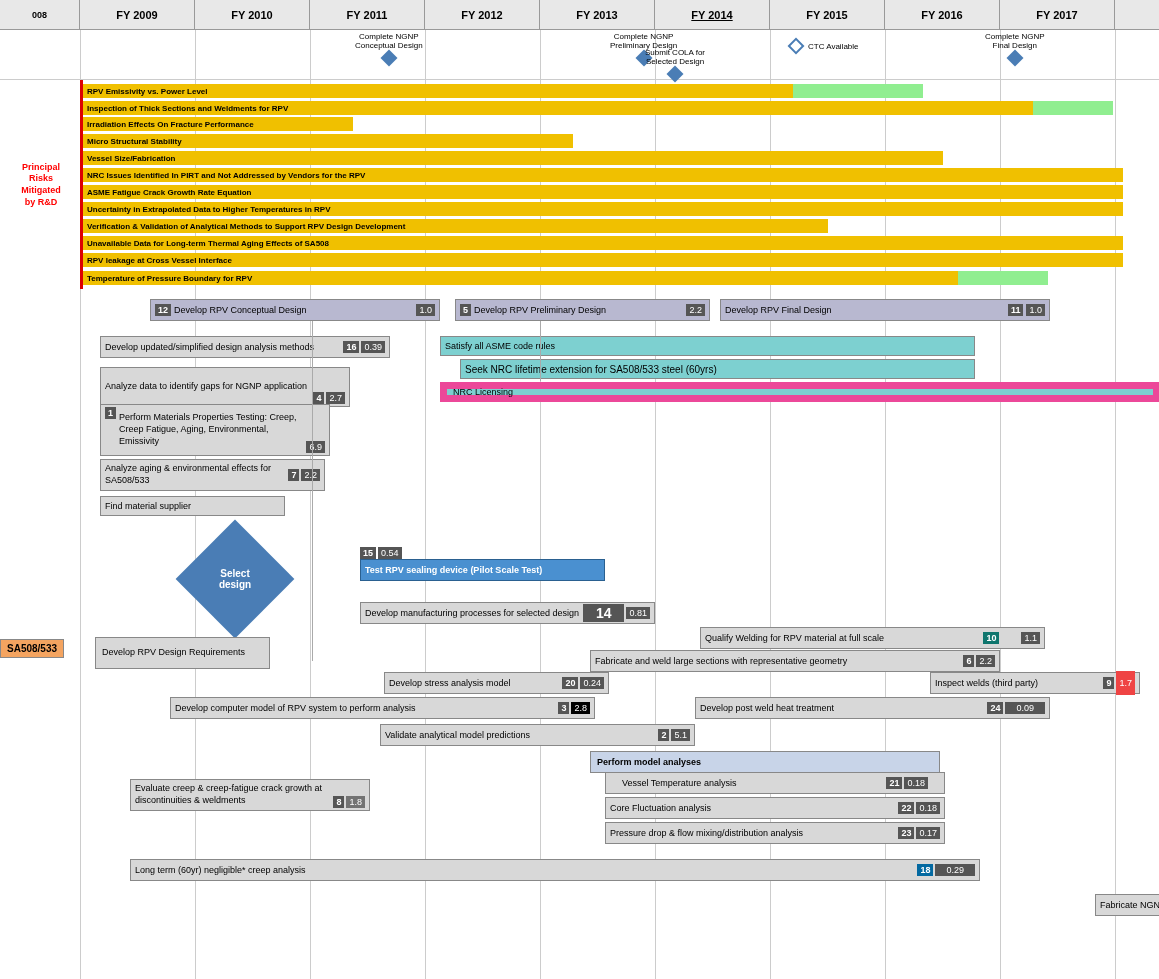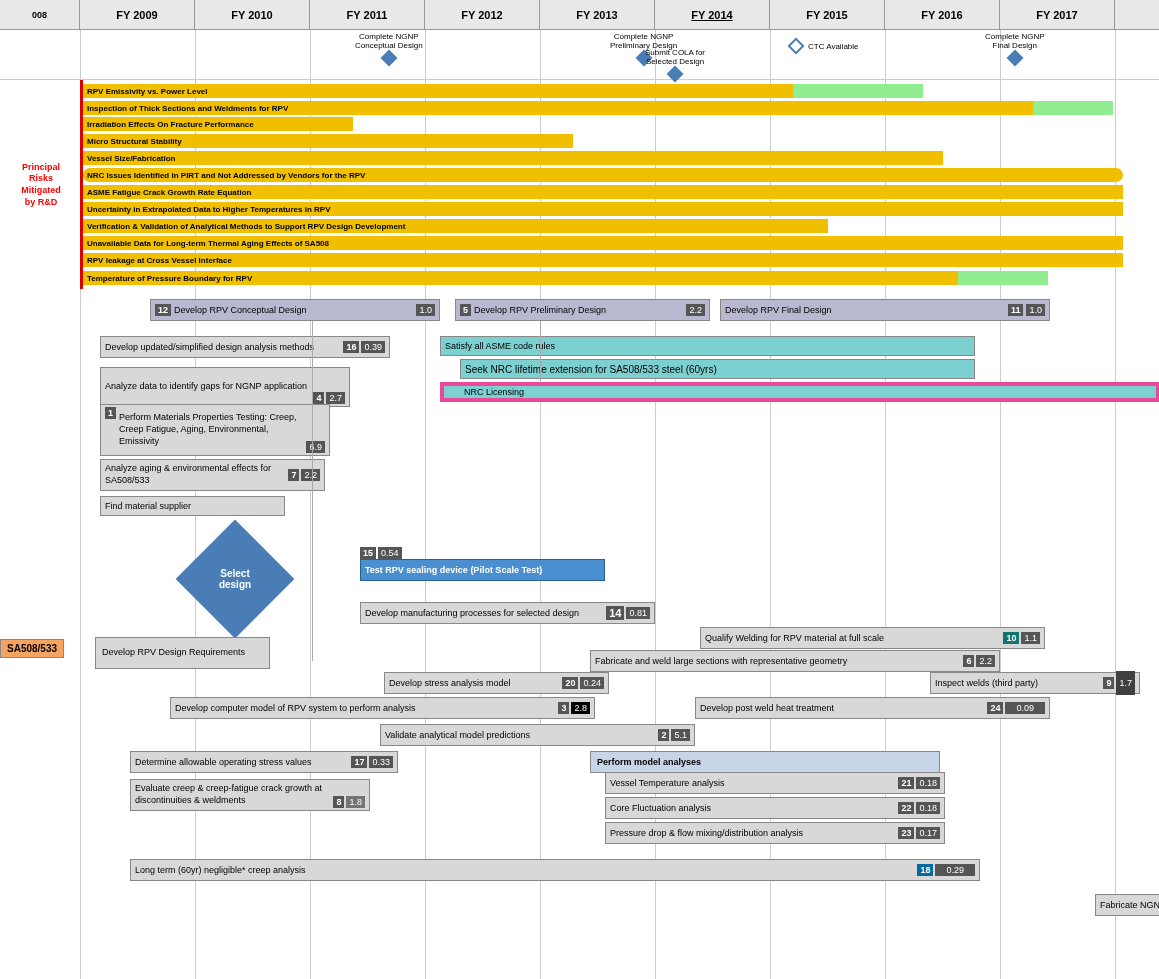--- a/index.html
+++ b/index.html
@@ -114,21 +114,21 @@
       <div style="height:16px;margin:1px 0;">
         <div style="height:14px;background:#f0c000;display:flex;align-items:center;padding:0 4px;font-size:8px;font-weight:bold;width:270px;">Irradiation Effects On Fracture Performance</div>
       </div>
       <div style="height:16px;margin:1px 0;">
         <div style="height:14px;background:#f0c000;display:flex;align-items:center;padding:0 4px;font-size:8px;font-weight:bold;width:490px;">Micro Structural Stability</div>
       </div>
       <div style="height:16px;margin:1px 0;">
         <div style="height:14px;background:#f0c000;display:flex;align-items:center;padding:0 4px;font-size:8px;font-weight:bold;width:860px;">Vessel Size/Fabrication</div>
       </div>
       <div style="height:16px;margin:1px 0;">
-        <div style="height:14px;background:#f0c000;display:flex;align-items:center;padding:0 4px;font-size:8px;font-weight:bold;width:1040px;border-radius:7px;">NRC Issues Identified In PIRT and Not Addressed by Vendors for the RPV</div>
+        <div style="height:14px;background:#f0c000;display:flex;align-items:center;padding:0 4px;font-size:8px;font-weight:bold;width:1040px;">NRC Issues Identified In PIRT and Not Addressed by Vendors for the RPV</div>
       </div>
       <div style="height:16px;margin:1px 0;">
         <div style="height:14px;background:#f0c000;display:flex;align-items:center;padding:0 4px;font-size:8px;font-weight:bold;width:1040px;">ASME Fatigue Crack Growth Rate Equation</div>
       </div>
       <div style="height:16px;margin:1px 0;">
         <div style="height:14px;background:#f0c000;display:flex;align-items:center;padding:0 4px;font-size:8px;font-weight:bold;width:1040px;">Uncertainty in Extrapolated Data to Higher Temperatures in RPV</div>
       </div>
       <div style="height:16px;margin:1px 0;">
         <div style="height:14px;background:#f0c000;display:flex;align-items:center;padding:0 4px;font-size:8px;font-weight:bold;width:745px;">Verification &amp; Validation of Analytical Methods to Support RPV Design Development</div>
       </div>
@@ -177,21 +177,21 @@
       <div style="position:absolute;left:460px;top:70px;height:20px;background:#7dd0d0;border:1px solid #888;display:flex;align-items:center;padding:0 4px;width:515px;">
         <span style="font-size:10px;">Seek NRC lifetime extension for SA508/533 steel (60yrs)</span>
       </div>
 
       <div style="position:absolute;left:100px;top:78px;height:40px;background:#d8d8d8;border:1px solid #888;display:flex;align-items:center;padding:0 4px;width:250px;">
         <span style="font-size:9px;flex:1;white-space:normal;line-height:1.3;">Analyze data to identify gaps for NGNP application</span>
         <span style="background:#555;color:#fff;font-size:9px;font-weight:bold;padding:1px 3px;margin-right:2px;align-self:flex-end;margin-bottom:2px;">4</span>
         <span style="background:#555;color:#fff;font-size:9px;padding:1px 3px;align-self:flex-end;margin-bottom:2px;">2.7</span>
       </div>
 
-      <div style="position:absolute;left:440px;top:93px;height:20px;background:#7dd0d0;border:4px solid #ec4899;display:flex;align-items:center;padding:0 20px;width:720px;">
+      <div style="position:absolute;left:440px;top:93px;height:20px;background:#7dd0d0;border:7px solid #ec4899;display:flex;align-items:center;padding:0 6px;width:720px;">
         <span style="font-size:9px;">NRC Licensing</span>
       </div>
 
       <div style="position:absolute;left:100px;top:115px;height:52px;background:#d8d8d8;border:1px solid #888;display:flex;align-items:center;padding:0 4px;width:230px;">
         <span style="background:#555;color:#fff;font-size:9px;font-weight:bold;padding:1px 3px;margin-right:3px;align-self:flex-start;margin-top:2px;">1</span>
         <span style="font-size:9px;flex:1;white-space:normal;line-height:1.3;">Perform Materials Properties Testing: Creep, Creep Fatigue, Aging, Environmental, Emissivity</span>
         <span style="background:#555;color:#fff;font-size:9px;padding:1px 3px;align-self:flex-end;margin-bottom:2px;">6.9</span>
       </div>
 
       <div style="position:absolute;left:100px;top:170px;height:32px;background:#d8d8d8;border:1px solid #888;display:flex;align-items:center;padding:0 4px;width:225px;">
@@ -212,91 +212,86 @@
       <div style="position:absolute;left:360px;top:255px;height:18px;display:flex;align-items:center;">
         <span style="background:#555;color:#fff;font-size:9px;font-weight:bold;padding:1px 3px;margin-right:2px;">15</span>
         <span style="background:#555;color:#fff;font-size:9px;padding:1px 3px;">0.54</span>
       </div>
       <div style="position:absolute;left:360px;top:270px;height:22px;background:#4a90d0;border:1px solid #2a6090;display:flex;align-items:center;padding:0 4px;width:245px;">
         <span style="font-size:9px;color:white;font-weight:bold;">Test RPV sealing device (Pilot Scale Test)</span>
       </div>
 
       <div style="position:absolute;left:360px;top:313px;height:22px;background:#d8d8d8;border:1px solid #888;display:flex;align-items:center;padding:0 4px;width:295px;">
         <span style="font-size:9px;flex:1;">Develop manufacturing processes for selected design</span>
-        <span style="background:#555;color:#fff;font-size:11px;font-weight:bold;padding:1px 3px;margin-right:2px;">14</span>
+        <span style="background:#555;color:#fff;font-size:14px;font-weight:bold;padding:1px 13px;margin-right:2px;">14</span>
         <span style="background:#555;color:#fff;font-size:9px;padding:1px 3px;">0.81</span>
       </div>
 
       <div style="position:absolute;left:0px;top:350px;background:#f4a460;border:1px solid #888;padding:3px 6px;font-size:10px;font-weight:bold;">
         <span>SA508/533</span>
       </div>
 
       <div style="position:absolute;left:95px;top:348px;height:32px;background:#d8d8d8;border:1px solid #888;display:flex;align-items:center;padding:0 6px;width:175px;">
         <span style="font-size:9px;white-space:normal;line-height:1.3;">Develop RPV Design Requirements</span>
       </div>
 
-      <div style="position:absolute;left:700px;top:338px;height:22px;background:#d8d8d8;border:1px solid #888;display:flex;align-items:center;padding:0 4px;width:345px;">
+      <div style="position:absolute;left:700px;top:338px;height:22px;background:#d8d8d8;border:1px solid #888;display:flex;align-items:center;padding:0 4px;width:345px;gap:20px;">
         <span style="font-size:9px;flex:1;">Qualify Welding for RPV material at full scale</span>
         <span style="background:#0f766e;color:#fff;font-size:9px;font-weight:bold;padding:1px 3px;margin-right:2px;text-align:center;">10</span>
         <span style="background:#555;color:#fff;font-size:9px;padding:1px 3px;">1.1</span>
       </div>
 
       <div style="position:absolute;left:590px;top:361px;height:22px;background:#d8d8d8;border:1px solid #888;display:flex;align-items:center;padding:0 4px;width:410px;">
         <span style="font-size:9px;flex:1;">Fabricate and weld large sections with representative geometry</span>
         <span style="background:#555;color:#fff;font-size:9px;font-weight:bold;padding:1px 3px;margin-right:2px;">6</span>
         <span style="background:#555;color:#fff;font-size:9px;padding:1px 3px;">2.2</span>
       </div>
 
       <div style="position:absolute;left:384px;top:383px;height:22px;background:#d8d8d8;border:1px solid #888;display:flex;align-items:center;padding:0 4px;width:225px;">
         <span style="font-size:9px;flex:1;">Develop stress analysis model</span>
         <span style="background:#555;color:#fff;font-size:9px;font-weight:bold;padding:1px 3px;margin-right:2px;">20</span>
         <span style="background:#555;color:#fff;font-size:9px;padding:1px 3px;">0.24</span>
       </div>
 
       <div style="position:absolute;left:930px;top:383px;height:22px;background:#d8d8d8;border:1px solid #888;display:flex;align-items:center;padding:0 4px;width:210px;">
         <span style="font-size:9px;flex:1;">Inspect welds (third party)</span>
         <span style="background:#555;color:#fff;font-size:9px;font-weight:bold;padding:1px 3px;margin-right:2px;">9</span>
-        <span style="background:#404040;color:#fff;font-size:9px;padding:7px 3px;">1.7</span>
+        <span style="background:#ef4444;color:#fff;font-size:9px;padding:7px 3px;">1.7</span>
       </div>
 
       <div style="position:absolute;left:170px;top:408px;height:22px;background:#d8d8d8;border:1px solid #888;display:flex;align-items:center;padding:0 4px;width:425px;">
         <span style="font-size:9px;flex:1;">Develop computer model of RPV system to perform analysis</span>
         <span style="background:#555;color:#fff;font-size:9px;font-weight:bold;padding:1px 3px;margin-right:2px;">3</span>
         <span style="background:#000000;color:#fff;font-size:9px;padding:1px 3px;">2.8</span>
       </div>
 
       <div style="position:absolute;left:695px;top:408px;height:22px;background:#d8d8d8;border:1px solid #888;display:flex;align-items:center;padding:0 4px;width:355px;">
         <span style="font-size:9px;flex:1;">Develop post weld heat treatment</span>
         <span style="background:#555;color:#fff;font-size:9px;font-weight:bold;padding:1px 3px;margin-right:2px;">24</span>
         <span style="background:#555;color:#fff;font-size:9px;padding:1px 11px;">0.09</span>
       </div>
 
       <div style="position:absolute;left:380px;top:435px;height:22px;background:#d8d8d8;border:1px solid #888;display:flex;align-items:center;padding:0 4px;width:315px;">
         <span style="font-size:9px;flex:1;">Validate analytical model predictions</span>
         <span style="background:#555;color:#fff;font-size:9px;font-weight:bold;padding:1px 3px;margin-right:2px;">2</span>
         <span style="background:#555;color:#fff;font-size:9px;padding:1px 3px;">5.1</span>
       </div>
 
-      <div style="position:absolute;left:130px;top:462px;height:22px;background:#d8d8d8;border:1px solid #888;display:flex;align-items:center;padding:0 4px;width:268px;">
-        <span style="font-size:9px;flex:1;">Determine allowable operating stress values</span>
-        <span style="background:#555;color:#fff;font-size:9px;font-weight:bold;padding:1px 3px;margin-right:2px;">17</span>
-        <span style="background:#555;color:#fff;font-size:9px;padding:1px 3px;">0.33</span>
-      </div>
 
       <div style="position:absolute;left:590px;top:462px;height:22px;background:#c8d4e8;border:1px solid #888;display:flex;align-items:center;padding:0 6px;width:350px;">
         <span style="font-size:9px;font-weight:bold;">Perform model analyses</span>
       </div>
 
       <div style="position:absolute;left:130px;top:490px;height:32px;background:#d8d8d8;border:1px solid #888;display:flex;align-items:center;padding:0 4px;width:240px;">
         <span style="font-size:9px;flex:1;white-space:normal;line-height:1.3;">Evaluate creep &amp; creep-fatigue crack growth at discontinuities &amp; weldments</span>
         <span style="background:#555;color:#fff;font-size:9px;font-weight:bold;padding:1px 3px;margin-right:2px;align-self:flex-end;margin-bottom:2px;">8</span>
         <span style="background:#737373;color:#fff;font-size:9px;padding:1px 3px;align-self:flex-end;margin-bottom:2px;">1.8</span>
       </div>
 
-      <div style="position:absolute;left:605px;top:483px;height:22px;background:#d8d8d8;border:1px solid #888;display:flex;align-items:center;padding:0 4px;width:340px;">
+      <div style="position:absolute;left:605px;top:483px;height:22px;background:#d8d8d8;border:1px solid #888;display:flex;align-items:center;padding:0 16px;width:340px;">
         <span style="font-size:9px;flex:1;">Vessel Temperature analysis</span>
         <span style="background:#555;color:#fff;font-size:9px;font-weight:bold;padding:1px 3px;margin-right:2px;">21</span>
         <span style="background:#555;color:#fff;font-size:9px;padding:1px 3px;">0.18</span>
       </div>
 
       <div style="position:absolute;left:605px;top:508px;height:22px;background:#d8d8d8;border:1px solid #888;display:flex;align-items:center;padding:0 4px;width:340px;">
         <span style="font-size:9px;flex:1;">Core Fluctuation analysis</span>
         <span style="background:#555;color:#fff;font-size:9px;font-weight:bold;padding:1px 3px;margin-right:2px;">22</span>
         <span style="background:#555;color:#fff;font-size:9px;padding:1px 3px;">0.18</span>
       </div>

